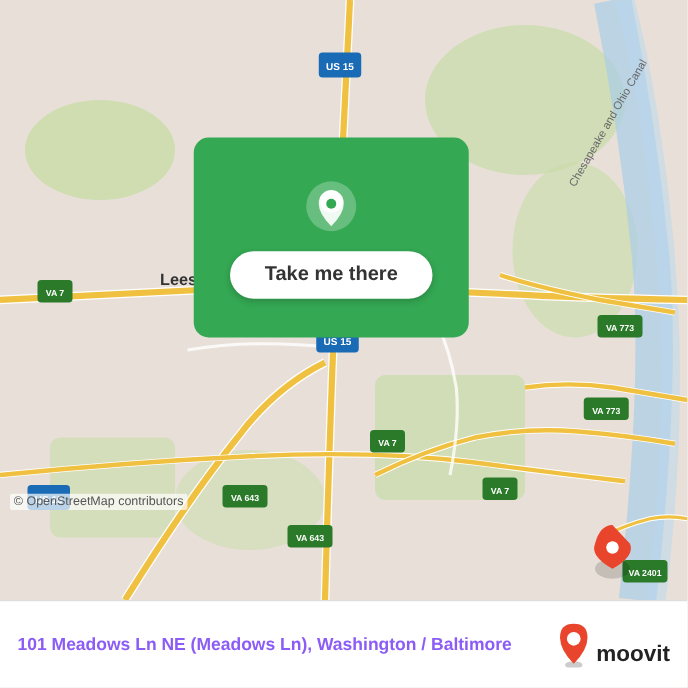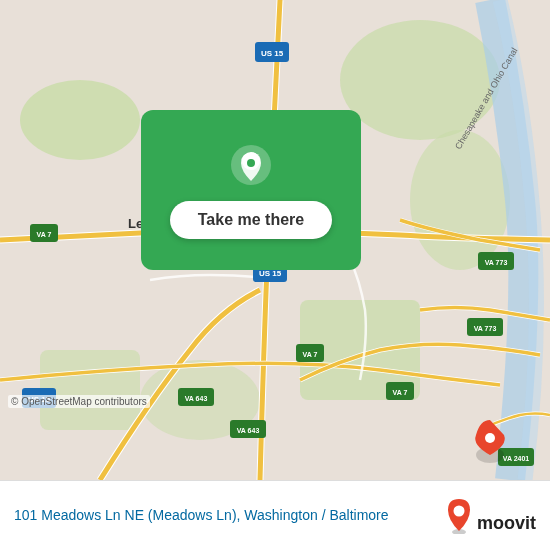--- a/index.html
+++ b/index.html
@@ -24,21 +24,21 @@
       width: 100%;
       height: 100%;
       position: absolute;
       top: 0; left: 0;
     }
 
     
     #location-card {
       position: absolute;
       top: 110px;
-      left: 141px;
+      left: 155px;
       width: 220px;
       height: 160px;
       background: #34a853;
       border-radius: 12px;
       display: flex;
       flex-direction: column;
       align-items: center;
       justify-content: center;
       gap: 12px;
     }
@@ -77,22 +77,22 @@
 
     #address-block {
       flex: 1;
       display: flex;
       flex-direction: column;
       gap: 2px;
     }
 
     #address-text {
       font-size: 14px;
-      font-weight: 400;
-      color: #0369a1;
+      font-weight: 700;
+      color: #8b5cf6;
       line-height: 1.3;
     }
 
     #copyright-text {
       position: absolute;
       bottom: 72px;
       left: 8px;
       font-size: 10px;
       color: #555;
       background: rgba(255,255,255,0.7);

